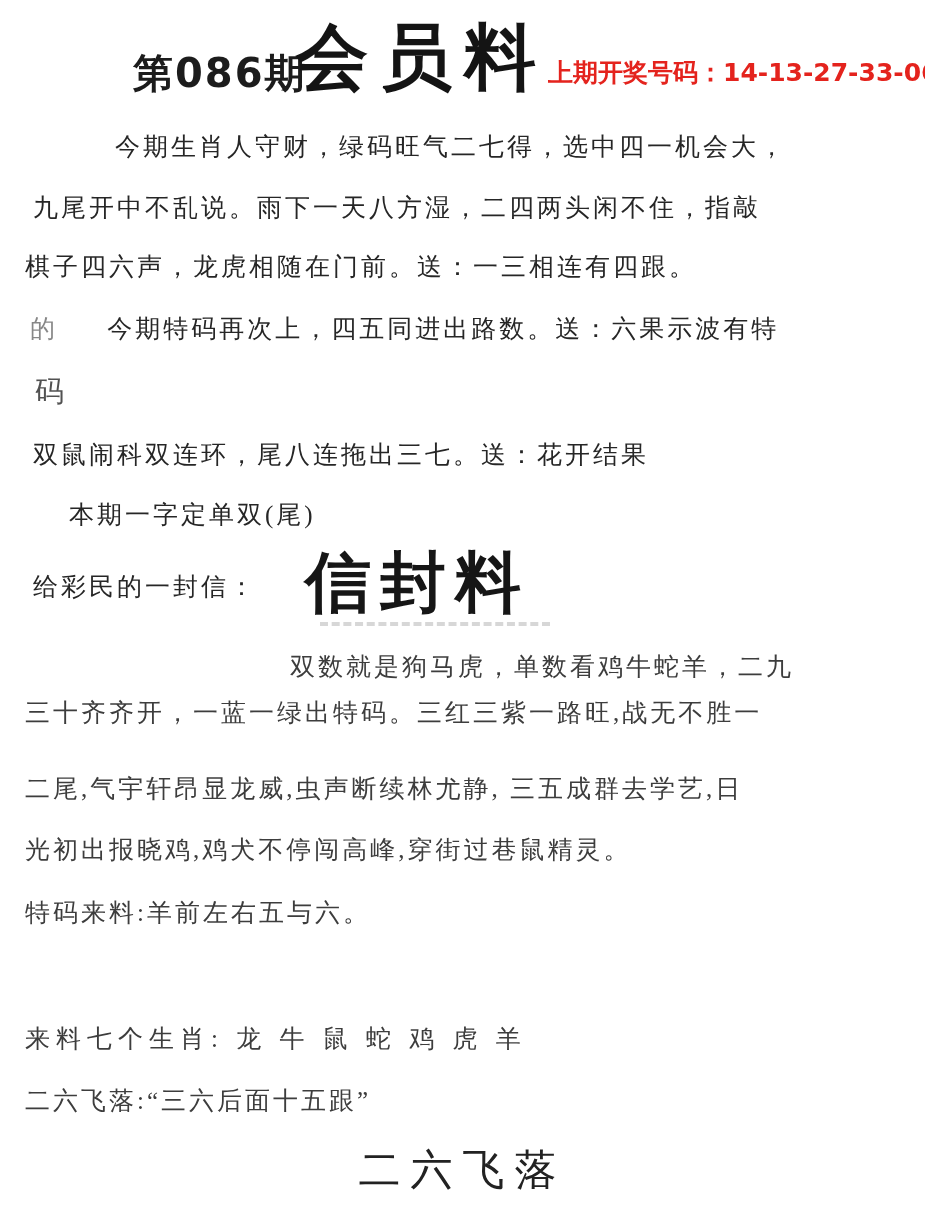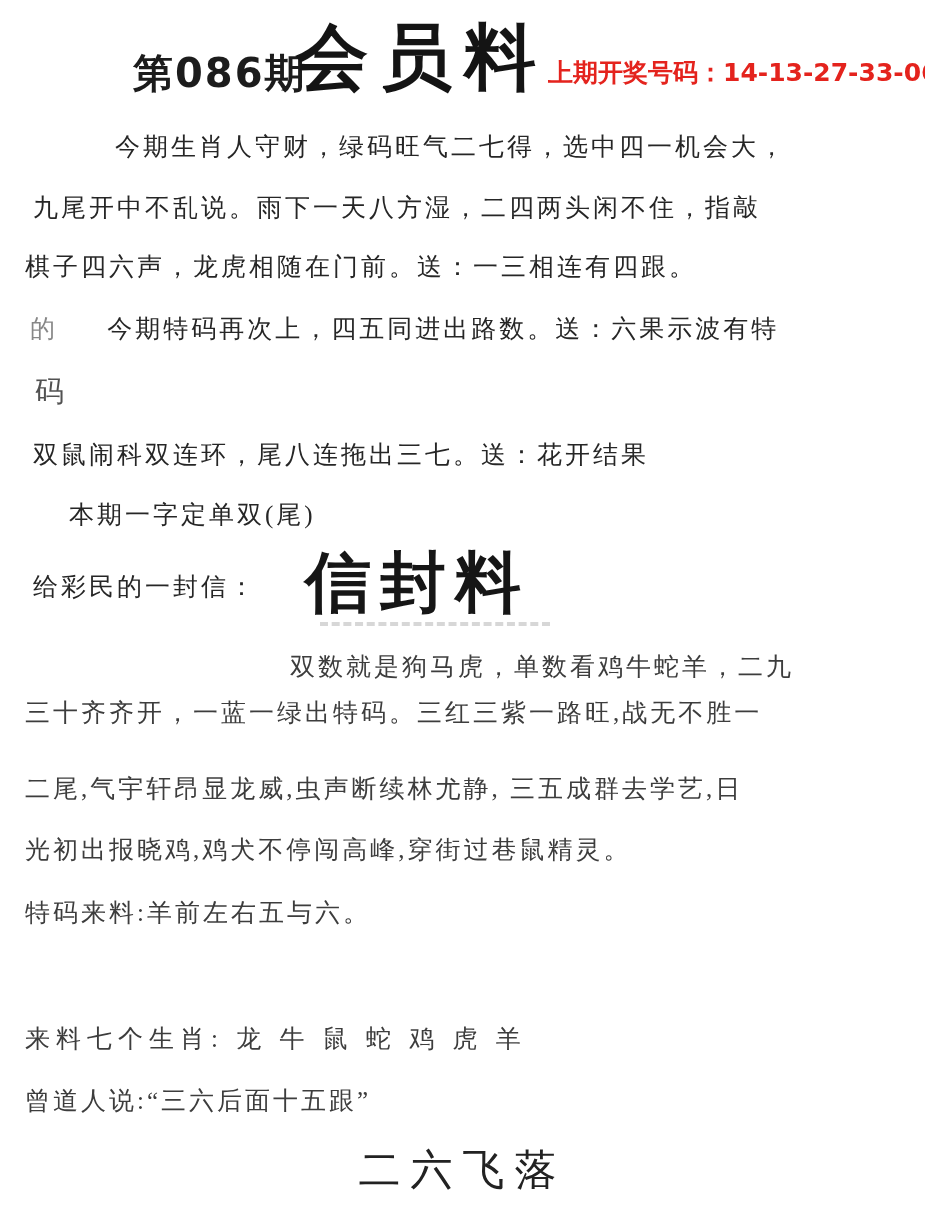--- a/index.html
+++ b/index.html
@@ -82,17 +82,17 @@
   <div class="abs hw intro">给彩民的一封信：</div>
   <div class="abs env-title">信封料</div>
   <div class="abs smudge"></div>
 
   <div class="abs hw hw-light e1">双数就是狗马虎，单数看鸡牛蛇羊，二九</div>
   <div class="abs hw hw-light e2">三十齐齐开，一蓝一绿出特码。三红三紫一路旺,战无不胜一</div>
   <div class="abs hw hw-light e3">二尾,气宇轩昂显龙威,虫声断续林尤静, 三五成群去学艺,日</div>
   <div class="abs hw hw-light e4">光初出报晓鸡,鸡犬不停闯高峰,穿街过巷鼠精灵。</div>
   <div class="abs hw hw-light e5">特码来料:羊前左右五与六。</div>
   <div class="abs hw hw-light e7">来料七个生肖: 龙 牛 鼠 蛇 鸡 虎 羊</div>
-  <div class="abs hw hw-light e8">曾道人说:“三六后面十五跟”</div>
+  <div class="abs hw hw-light e8">二六飞落:“三六后面十五跟”</div>
 
   <div class="abs footer-line">二六飞落</div>
 
 </div>
 
 </body></html>

